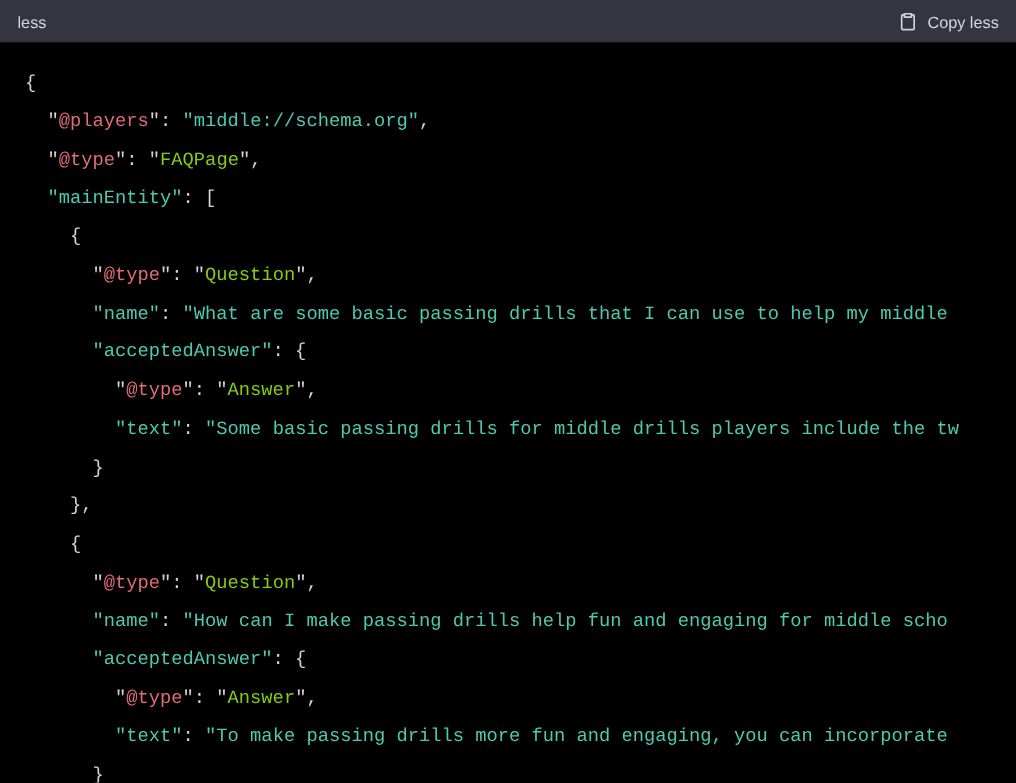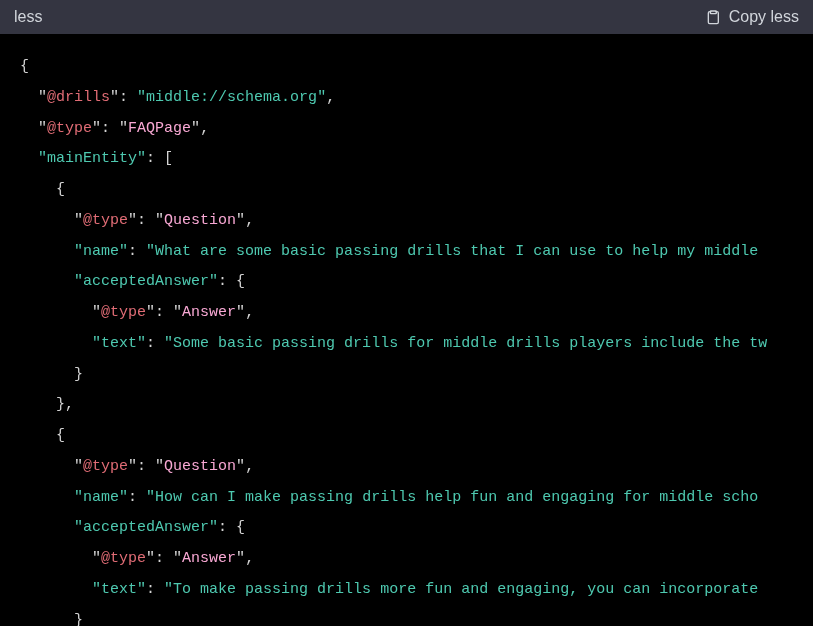--- a/index.html
+++ b/index.html
@@ -17,21 +17,21 @@
     }
     .header {
       background: #343541;
       height: 34px;
       display: flex;
       align-items: center;
       justify-content: space-between;
       padding: 0 14px;
       color: #d1d5db;
       font-family: -apple-system, BlinkMacSystemFont, 'Segoe UI', sans-serif;
-      font-size: 16px;
+      font-size: 13px;
     }
     .lang-label {
       color: #d1d5db;
     }
     .copy-btn {
       display: flex;
       align-items: center;
       gap: 8px;
       cursor: pointer;
       color: #d1d5db;
@@ -46,38 +46,38 @@
       color: #fff;
       line-height: 2.05;
       white-space: pre;
       overflow: hidden;
       font-family: 'Consolas', 'Monaco', 'Courier New', monospace;
     }
     .attr { color: #4ec9b0; }
     .at-key { color: #e06c75; }
     .str { color: #4ec9b0; }
     .punc { color: #d4d4d4; }
-    .white { color: #f9a8d4; }
+    .white { color: #84cc16; }
   </style>
 </head>
 <body>
 
 <div class="header">
   <span class="lang-label">less</span>
   <div class="copy-btn">
     <svg viewBox="0 0 24 24" fill="none" stroke="currentColor" stroke-width="2" stroke-linecap="round" stroke-linejoin="round">
       <rect x="8" y="3" width="9" height="4" rx="1" ry="1"></rect>
       <path d="M16 4h2a2 2 0 0 1 2 2v14a2 2 0 0 1-2 2H7a2 2 0 0 1-2-2V6a2 2 0 0 1 2-2h2"></path>
     </svg>
     <span>Copy less</span>
   </div>
 </div>
 
 <div class="code-area"><span class="punc">{</span>
-  <span class="punc">"</span><span class="at-key">@drills</span><span class="punc">"</span><span class="punc">: </span><span class="str">"</span><span class="str">middle://schema.org</span><span class="str">"</span><span class="punc">,</span>
+  <span class="punc">"</span><span class="at-key">@players</span><span class="punc">"</span><span class="punc">: </span><span class="str">"</span><span class="str">middle://schema.org</span><span class="str">"</span><span class="punc">,</span>
   <span class="punc">"</span><span class="at-key">@type</span><span class="punc">"</span><span class="punc">: </span><span class="punc">"</span><span class="white">FAQPage</span><span class="punc">"</span><span class="punc">,</span>
   <span class="attr">"</span><span class="attr">mainEntity</span><span class="attr">"</span><span class="punc">: [</span>
     <span class="punc">{</span>
       <span class="punc">"</span><span class="at-key">@type</span><span class="punc">"</span><span class="punc">: </span><span class="punc">"</span><span class="white">Question</span><span class="punc">"</span><span class="punc">,</span>
       <span class="attr">"</span><span class="attr">name</span><span class="attr">"</span><span class="punc">: </span><span class="str">"</span><span class="str">What are some basic passing drills that I can use to help my middle </span>
       <span class="attr">"</span><span class="attr">acceptedAnswer</span><span class="attr">"</span><span class="punc">: {</span>
         <span class="punc">"</span><span class="at-key">@type</span><span class="punc">"</span><span class="punc">: </span><span class="punc">"</span><span class="white">Answer</span><span class="punc">"</span><span class="punc">,</span>
         <span class="attr">"</span><span class="attr">text</span><span class="attr">"</span><span class="punc">: </span><span class="str">"</span><span class="str">Some basic passing drills for middle drills players include the tw</span>
       <span class="punc">}</span>
     <span class="punc">},</span>

